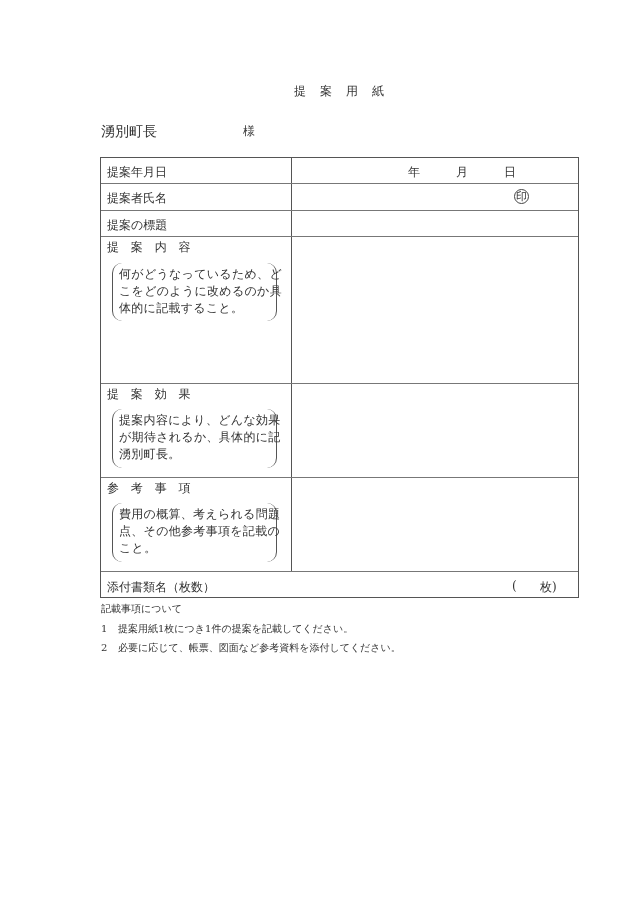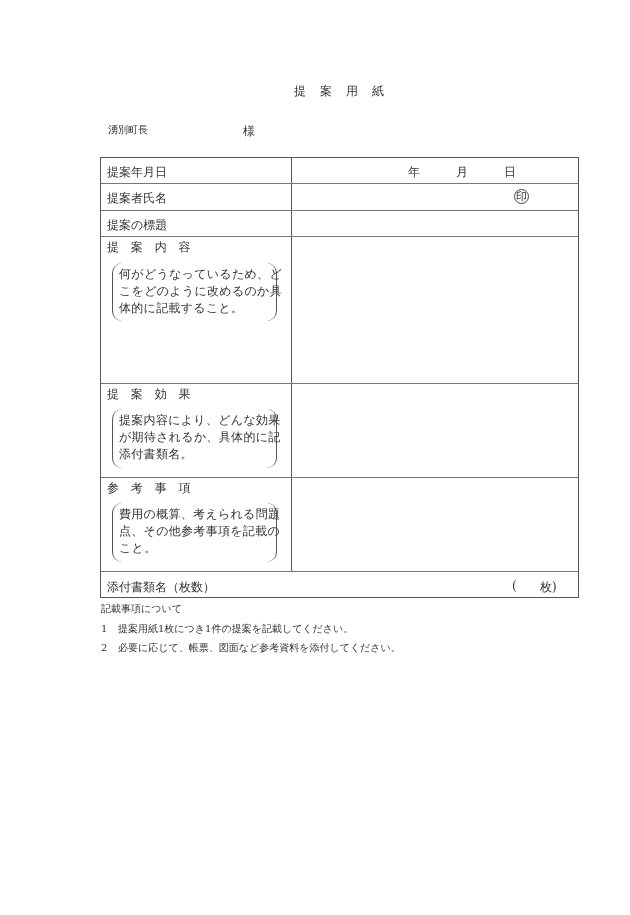--- a/index.html
+++ b/index.html
@@ -7,21 +7,21 @@
     width: 630px; height: 915px; background: #ffffff;
     position: relative; overflow: hidden;
     font-family: "DejaVu Serif", "Liberation Serif", serif;
     color: #333333;
   }
   .abs { position: absolute; margin-left: 24px; }
   .title {
     left: 0; width: 630px; top: 83px; text-align: center;
     font-size: 12px; letter-spacing: 14px; text-indent: 14px;
   }
-  .addressee { left: 84px; top: 123px; font-size: 10px; }
+  .addressee { left: 77px; top: 123px; font-size: 14px; }
   .sama { left: 219px; top: 123px; font-size: 12px; }
 
   .tbl { left: 76px; top: 157px; width: 479px; height: 441px;
          border: 1px solid #555; box-sizing: border-box; }
   .hline { position: absolute; left: 0; width: 100%; height: 0;
            border-top: 1px solid #777; }
   .vline { position: absolute; left: 190px; top: 0; height: 414px; width: 0;
            border-left: 1px solid #555; }
   .lbl { position: absolute; left: 6px; font-size: 12px; text-align: right; }
   .lbl.spaced { letter-spacing: 4px; }
@@ -78,21 +78,21 @@
     <span>何がどうなっているため、ど</span>
     <span>こをどのように改めるのか具</span>
     <span>体的に記載すること。</span>
   </div>
   <div style="position:absolute;left:191px;top:79px;width:287px;height:146px;"></div>
 
   <div class="lbl spaced" style="top:228px">提 案 効 果</div>
   <div class="bracket" style="top:251px;height:59px">
     <span>提案内容により、どんな効果</span>
     <span>が期待されるか、具体的に記</span>
-    <span>添付書類名。</span>
+    <span>湧別町長。</span>
   </div>
   <div style="position:absolute;left:191px;top:226px;width:287px;height:93px;"></div>
 
   <div class="lbl spaced" style="top:322px">参 考 事 項</div>
   <div class="bracket" style="top:345px;height:59px">
     <span>費用の概算、考えられる問題</span>
     <span>点、その他参考事項を記載の</span>
     <span>こと。</span>
   </div>
   <div style="position:absolute;left:191px;top:320px;width:287px;height:93px;"></div>

